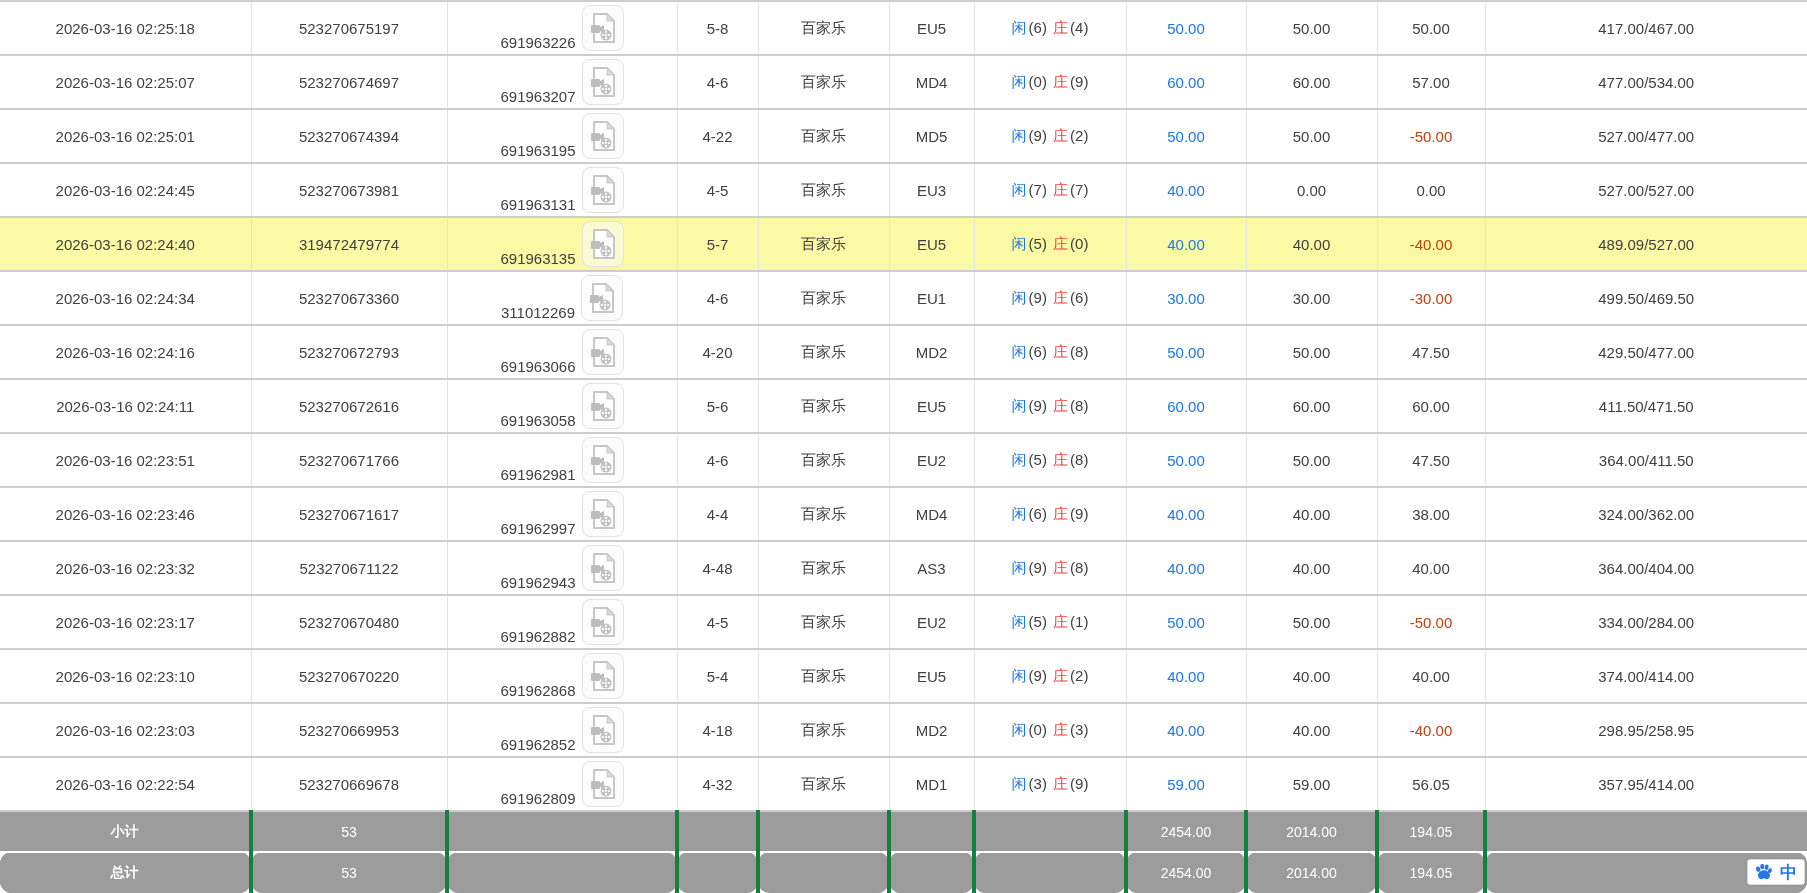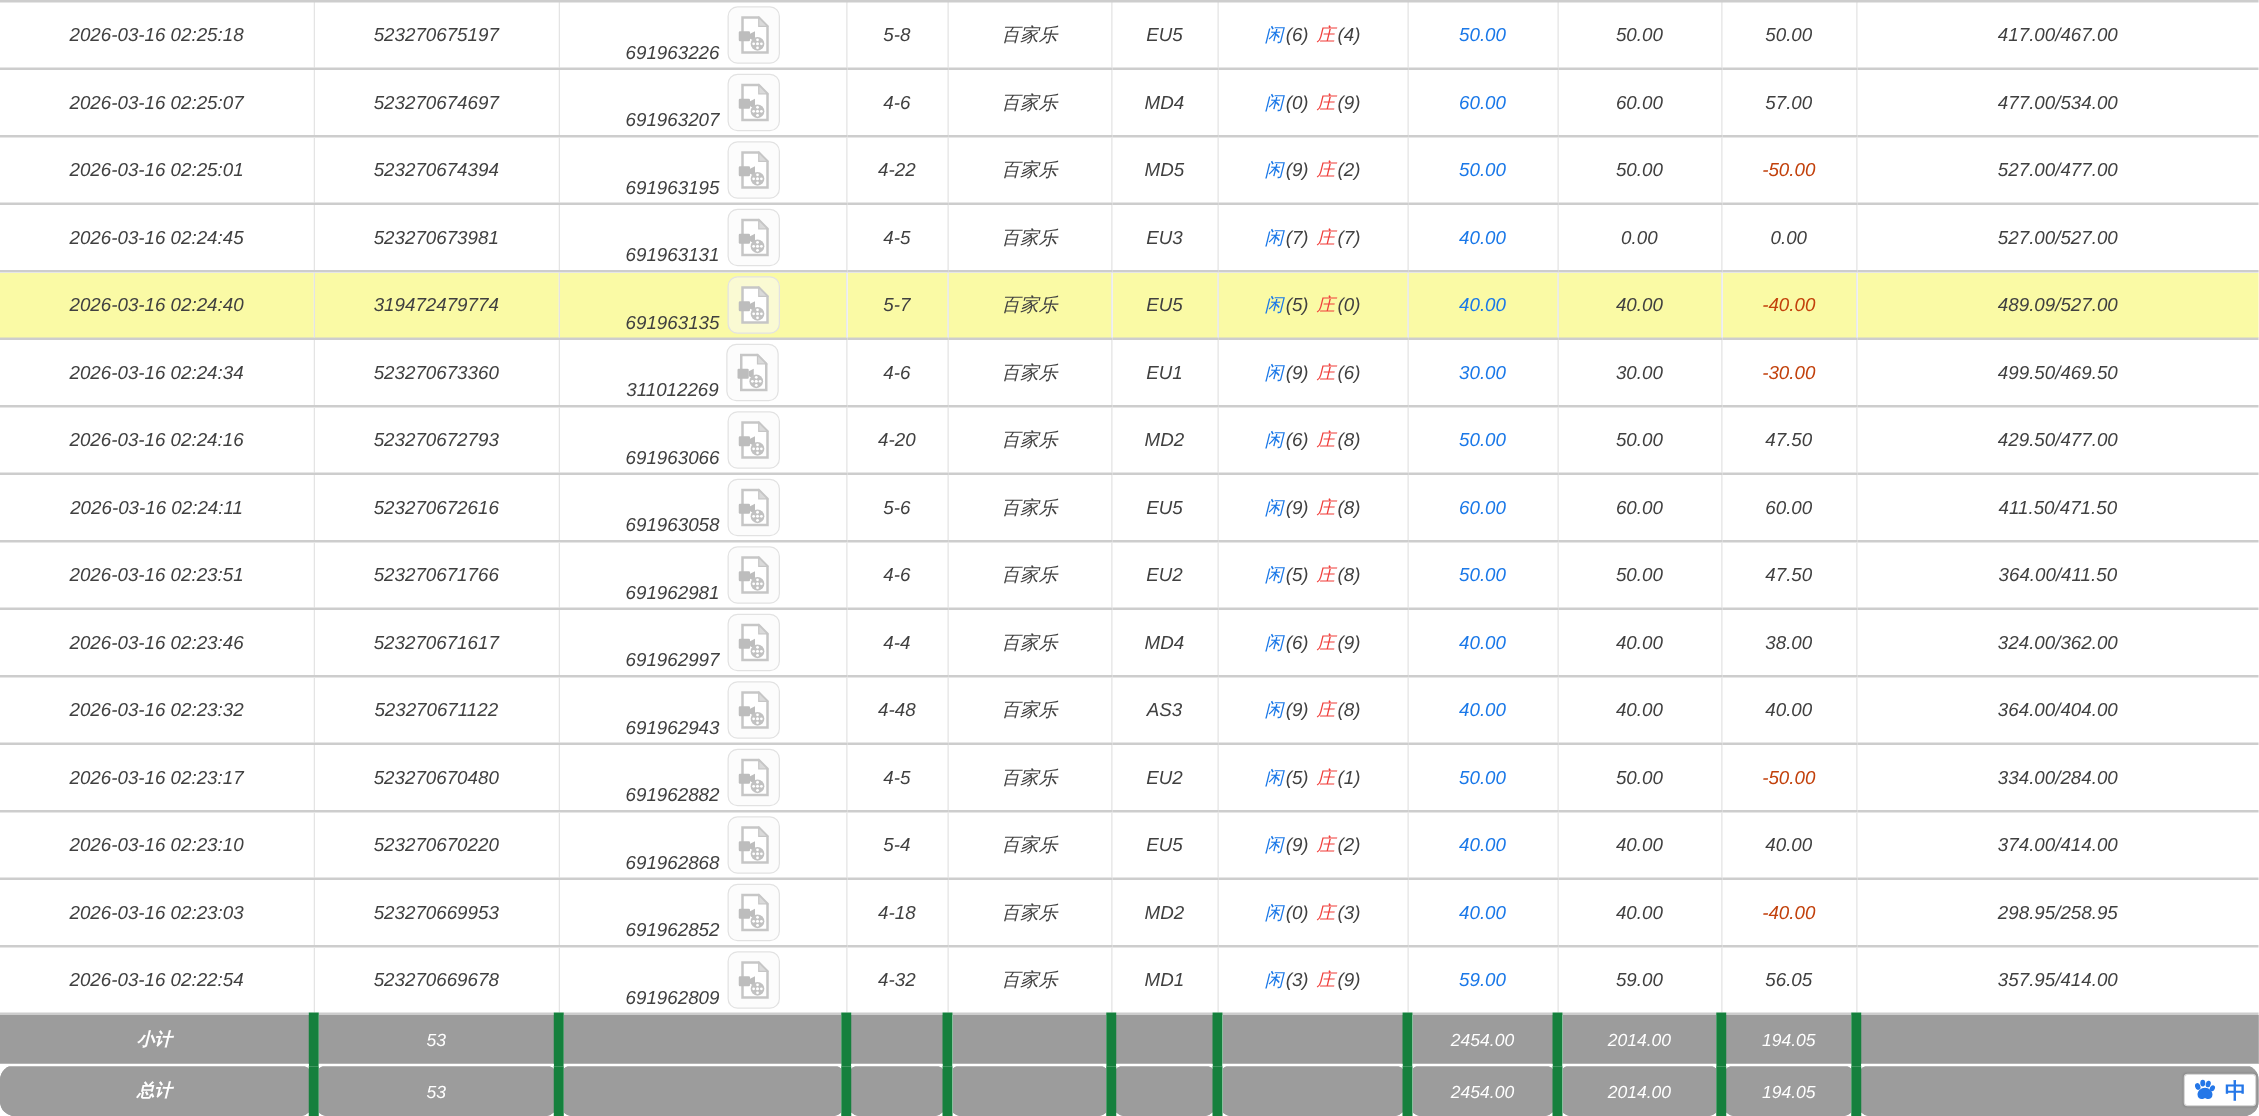--- a/index.html
+++ b/index.html
@@ -1,31 +1,31 @@
 <!DOCTYPE html>
 <html><head>
 <meta charset="utf-8">
 <style>
   html,body{margin:0;padding:0;background:#fff;}
   body{width:1807px;height:893px;overflow:hidden;font-family:"Liberation Sans",sans-serif;position:relative;}
-  table{width:1807px;border-collapse:collapse;table-layout:fixed;border-top:2px solid #cdcdcd;font-style:italic;}
+  table{width:1807px;border-collapse:collapse;table-layout:fixed;border-top:2px solid #cdcdcd;}
   td{border-right:1px solid #e4e4e4;border-bottom:2px solid #cdcdcd;text-align:center;vertical-align:middle;
      font-size:15px;color:#404040;padding:0;overflow:hidden;white-space:nowrap;}
   td:last-child{border-right:none;}
   tbody tr{height:54px;background:#fff;}
   tbody tr.highlighted{background:#fafaa5;}
   .gameno-wrap{display:inline-flex;align-items:flex-end;gap:6px;justify-content:center;}
   .video-btn{display:inline-flex;align-items:center;justify-content:center;width:40px;height:44px;
      border:1px solid #e2e2e2;border-radius:8px;background:rgba(250,250,250,.55);cursor:pointer;}
   .blue{color:#1a78e8;}
   .banker{color:#f0413e;}
   .score{color:#404040;}
   .neg{color:#c2410c;}
   tfoot tr{height:41px;background:#9c9c9c;}
-  tfoot td{color:#ffffff;font-size:14px;border-right:8px solid #15803d;border-bottom:none;background:#9c9c9c;}
+  tfoot td{color:#ffffff;font-size:14px;border-right:4px solid #15803d;border-bottom:none;background:#9c9c9c;}
   tfoot td:last-child{border-right:none;}
   tfoot tr.total-row td{border-top:2px solid #ffffff;border-radius:12px;}
   tfoot td.flabel{font-weight:bold;}
   .result-cell span{margin:0 1px;}
   .translate-widget{position:absolute;right:2px;bottom:8px;background:#fff;border:1px solid #d8d8d8;
      border-radius:3px;padding:3px 7px 3px 6px;display:flex;align-items:center;gap:7px;cursor:pointer;
      box-shadow:0 0 2px rgba(0,0,0,.15);}
   .translate-widget .zh{color:#2577e8;font-size:17px;font-weight:bold;line-height:1;}
 </style>
 </head>

